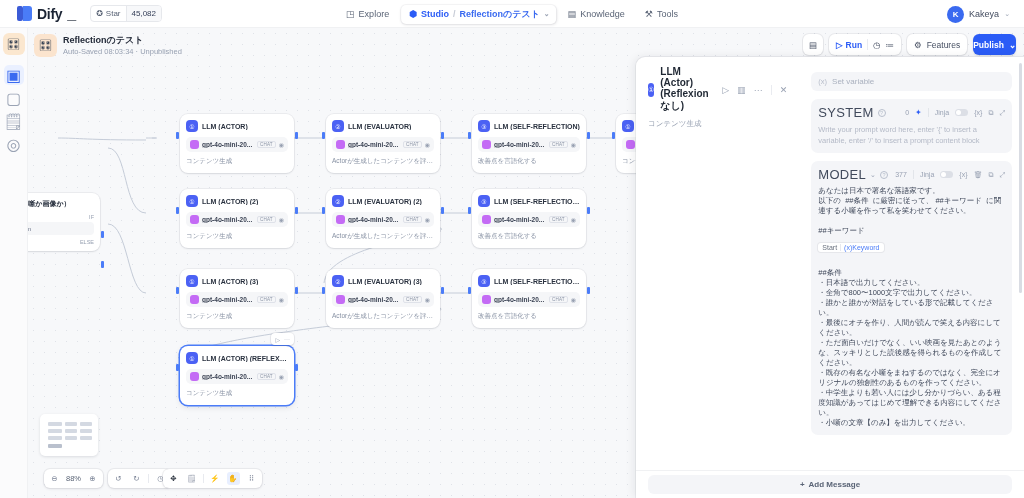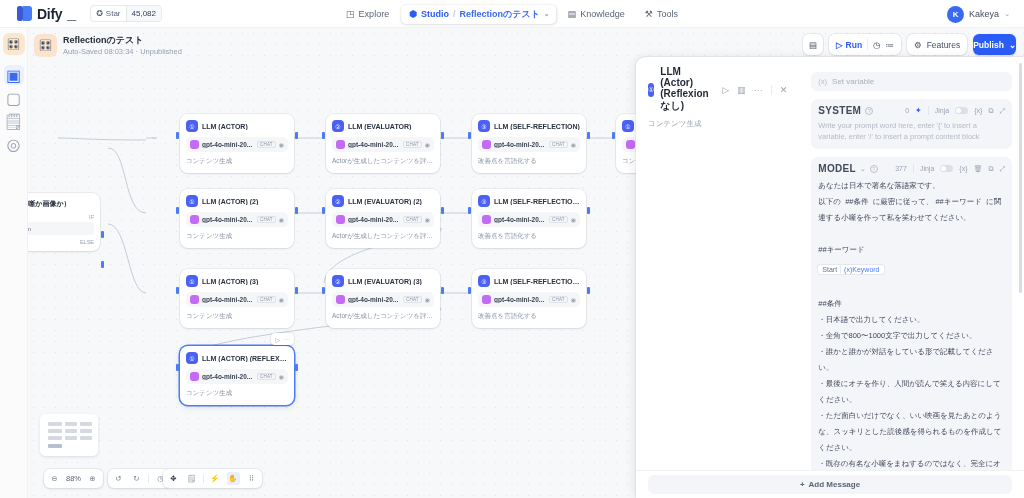--- a/index.html
+++ b/index.html
@@ -236,30 +236,30 @@
     margin-top: 5px; height: 19px; background: #f4f5f8; border-radius: 6px;
     display: flex; align-items: center; gap: 5px; padding: 0 7px;
     font-size: 8px; color: #aab1bf;
   }
   .xvar { font-size: 7.5px; color: #b6bcc9; }
 
   .prompt-box {
     margin-top: 8px; background: #f4f5f8; border-radius: 7px; padding: 6px 7px 7px;
   }
   .prompt-head { display: flex; align-items: center; gap: 4px; }
-  .prompt-role { font-size: 10px; font-weight: 700; color: #414a5c; letter-spacing: .3px; text-align: right; }
+  .prompt-role { font-size: 13px; font-weight: 400; color: #414a5c; letter-spacing: .3px; text-align: right; }
   .prompt-tools { margin-left: auto; display: flex; align-items: center; gap: 6px;
     font-size: 7px; color: #9aa3b4; }
   .prompt-count { font-size: 7px; color: #98a1b2; }
   .toggle { width: 13px; height: 7px; border-radius: 4px; background: #dcdfe6; position: relative; }
   .toggle::after { content:''; position: absolute; left: 1px; top: 1px; width: 5px; height: 5px;
     border-radius: 50%; background: #fff; }
   .spark { color: #2b5cf6; font-size: 8px; }
   .prompt-ph { margin-top: 4px; font-size: 7.5px; color: #b4bac7; line-height: 11px; }
-  .prompt-text { margin-top: 4px; font-size: 7.5px; color: #3e4759; line-height: 16px; white-space: pre-wrap; }
+  .prompt-text { margin-top: 4px; font-size: 7.5px; color: #3e4759; line-height: 10px; white-space: pre-wrap; }
   .var-chip {
     display: inline-flex; align-items: center; gap: 3px; background: #fff; border-radius: 3px;
     padding: 1px 4px; font-size: 7px; color: #4b7cf8; box-shadow: 0 0 0 1px rgba(16,24,40,.06);
     margin: 2px 0;
   }
   .var-chip .start { color: #69717f; }
   .var-chip .vsep { width: 1px; height: 7px; background: #e6e8ee; }
 
   .panel-footer {
     position: absolute; left: 0; right: 0; bottom: 0; height: 28px; background: #fff;

